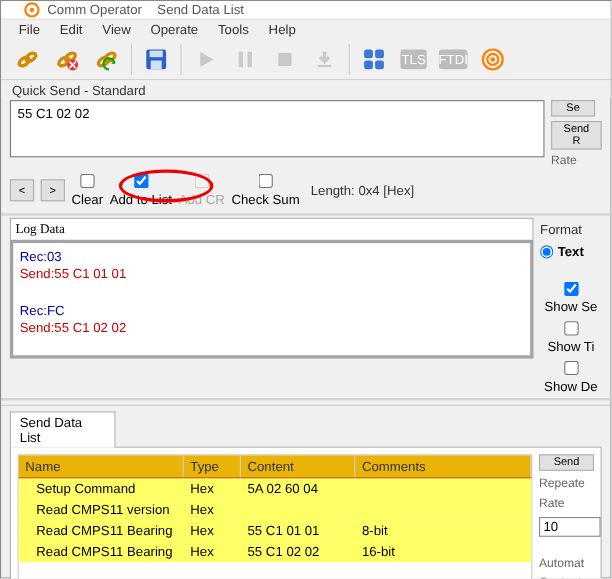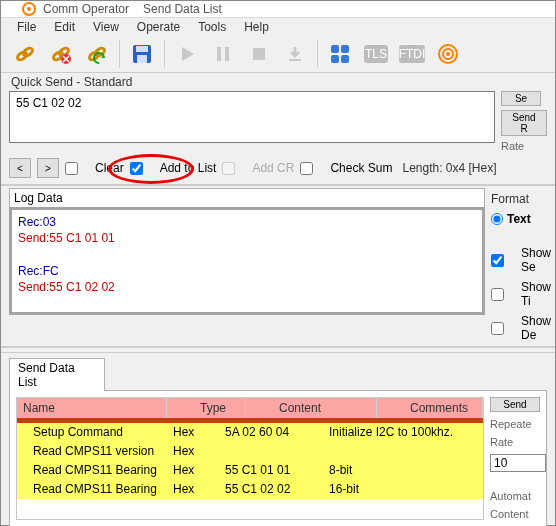--- a/index.html
+++ b/index.html
@@ -14,41 +14,41 @@
   .tb-btn { width: 32px; height: 32px; display: inline-flex; align-items: center; justify-content: center; border: 1px solid transparent; border-radius: 3px; }
   .tb-sep { width: 1px; height: 28px; background: #ccc; margin: 0 2px; }
   .quick-send-label { padding: 2px 10px 0 10px; color: #333; background: #f0f0f0; }
   .quick-send-area { margin: 2px 8px 4px 8px; display: flex; gap: 6px; }
   .qs-textarea { flex: 1; height: 52px; border: 1px solid #7a7a7a; background: #fff; padding: 4px 6px; resize: none; font-family: inherit; }
   .qs-side { width: 46px; display: flex; flex-direction: column; gap: 4px; align-items: flex-start; }
   .btn-small { border: 1px solid #adadad; background: #e1e1e1; padding: 1px 6px; min-width: 40px; font-size: 10px; }
   .side-label { font-size: 11px; color: #666; }
   .qs-row { display: flex; align-items: center; gap: 6px; margin: 2px 8px 6px 8px; }
   .nav-btn { width: 22px; height: 20px; border: 1px solid #adadad; background: #e1e1e1; font-size: 10px; }
-  .chk { display: inline-flex; align-items: center; gap: 17px; }
+  .chk { display: inline-flex; align-items: center; gap: 3px; flex-direction: column; }
   .chk input { width: 13px; height: 13px; }
   .chk.disabled { color: #aaa; }
   .length-label { margin-left: 4px; color: #333; }
   .add-to-list-ring { position: absolute; border: 3px solid #e00; border-radius: 50%/50%; width: 86px; height: 30px; pointer-events: none; }
   .divider { height: 6px; background: #f0f0f0; border-top: 1px solid #ccc; border-bottom: 1px solid #ccc; }
   .log-block { display: flex; gap: 6px; margin: 2px 8px 4px 8px; }
   .log-left { flex: 1; display: flex; flex-direction: column; }
-  .log-title { font-family: Liberation Sans, sans-serif; font-size: 12px; padding: 2px 4px; background: #fff; border: 1px solid #b0b0b0; border-bottom: none; }
+  .log-title { font-family: Liberation Serif, serif; font-size: 12px; padding: 2px 4px; background: #fff; border: 1px solid #b0b0b0; border-bottom: none; }
   .log-text { height: 108px; border: 3px solid #a3a3a3; background: #fff; padding: 4px 6px; font-family: "Courier New", monospace; font-size: 12px; line-height: 1.35; overflow: hidden; white-space: pre; }
   .log-text .rec { color: #00a; }
   .log-text .send { color: #c00; }
   .fmt-col { width: 56px; display: flex; flex-direction: column; gap: 6px; padding-top: 4px; }
   .fmt-col .hdr { color: #333; }
   .radio-line { display: flex; align-items: center; gap: 4px; }
   .radio-line input { width: 12px; height: 12px; }
   .sdl-block { margin: 4px 0 0 0; border-top: 1px solid #ccc; display: flex; flex-direction: column; flex: 1; }
   .sdl-tab { width: 96px; border: 1px solid #b0b0b0; border-bottom: none; background: #fff; padding: 2px 8px; margin: 4px 0 0 8px; position: relative; top: 1px; }
   .sdl-body { margin: 0 8px 6px 8px; border: 1px solid #b0b0b0; background: #fff; flex: 1; display: flex; gap: 6px; padding: 6px; }
   .grid-wrap { flex: 1; border: 1px solid #c8c8c8; background: #fff; }
-  .grid-head { display: flex; background: #fca5a5; border-bottom: 5px solid #c2410c; gap: 27px; }
+  .grid-head { display: flex; background: #eab308; border-bottom: 1px solid #c2410c; }
   .grid-head div { padding: 3px 6px; border-right: 1px solid #d0d0d0; color: #333; }
   .col-name { width: 150px; }
   .col-type { width: 52px; }
   .col-content { width: 104px; }
   .col-comm { flex: 1; }
   .grid-row { display: flex; background: #ffff66; border-bottom: 1px solid #ffff66; }
   .grid-row div { padding: 2px 6px; }
   .grid-side { width: 50px; display: flex; flex-direction: column; gap: 6px; }
   .grid-side .lab { color: #666; font-size: 11px; }
   .grid-side input.num { width: 56px; border: 1px solid #888; padding: 1px 3px; }
@@ -234,21 +234,20 @@
           <div class="col-name">Name</div>
           <div class="col-type">Type</div>
           <div class="col-content">Content</div>
           <div class="col-comm">Comments</div>
         </div>
         <div id="gridRows">
             <div class="grid-row">
               <div class="col-name" style="padding-left:16px">Setup Command</div>
               <div class="col-type">Hex</div>
               <div class="col-content">5A 02 60 04</div>
-              <div class="col-comm">Initialize I2C to 100khz.</div>
             </div>
             <div class="grid-row">
               <div class="col-name" style="padding-left:16px">Read CMPS11 version</div>
               <div class="col-type">Hex</div>
               <div class="col-comm"></div>
             </div>
             <div class="grid-row">
               <div class="col-name" style="padding-left:16px">Read CMPS11 Bearing</div>
               <div class="col-type">Hex</div>
               <div class="col-content">55 C1 01 01</div>

